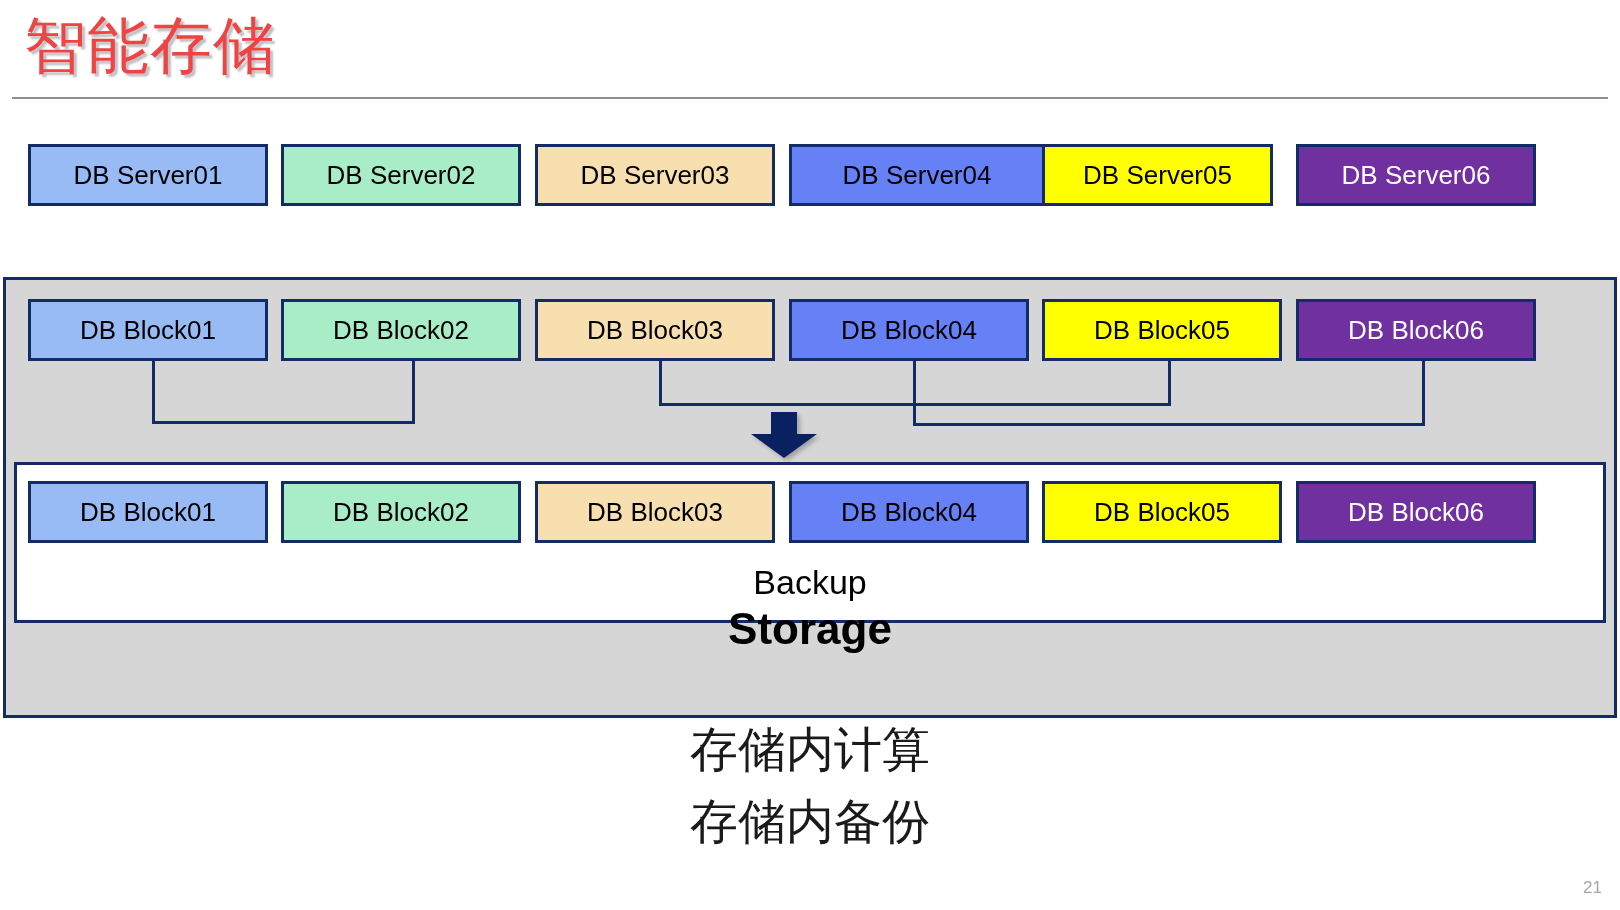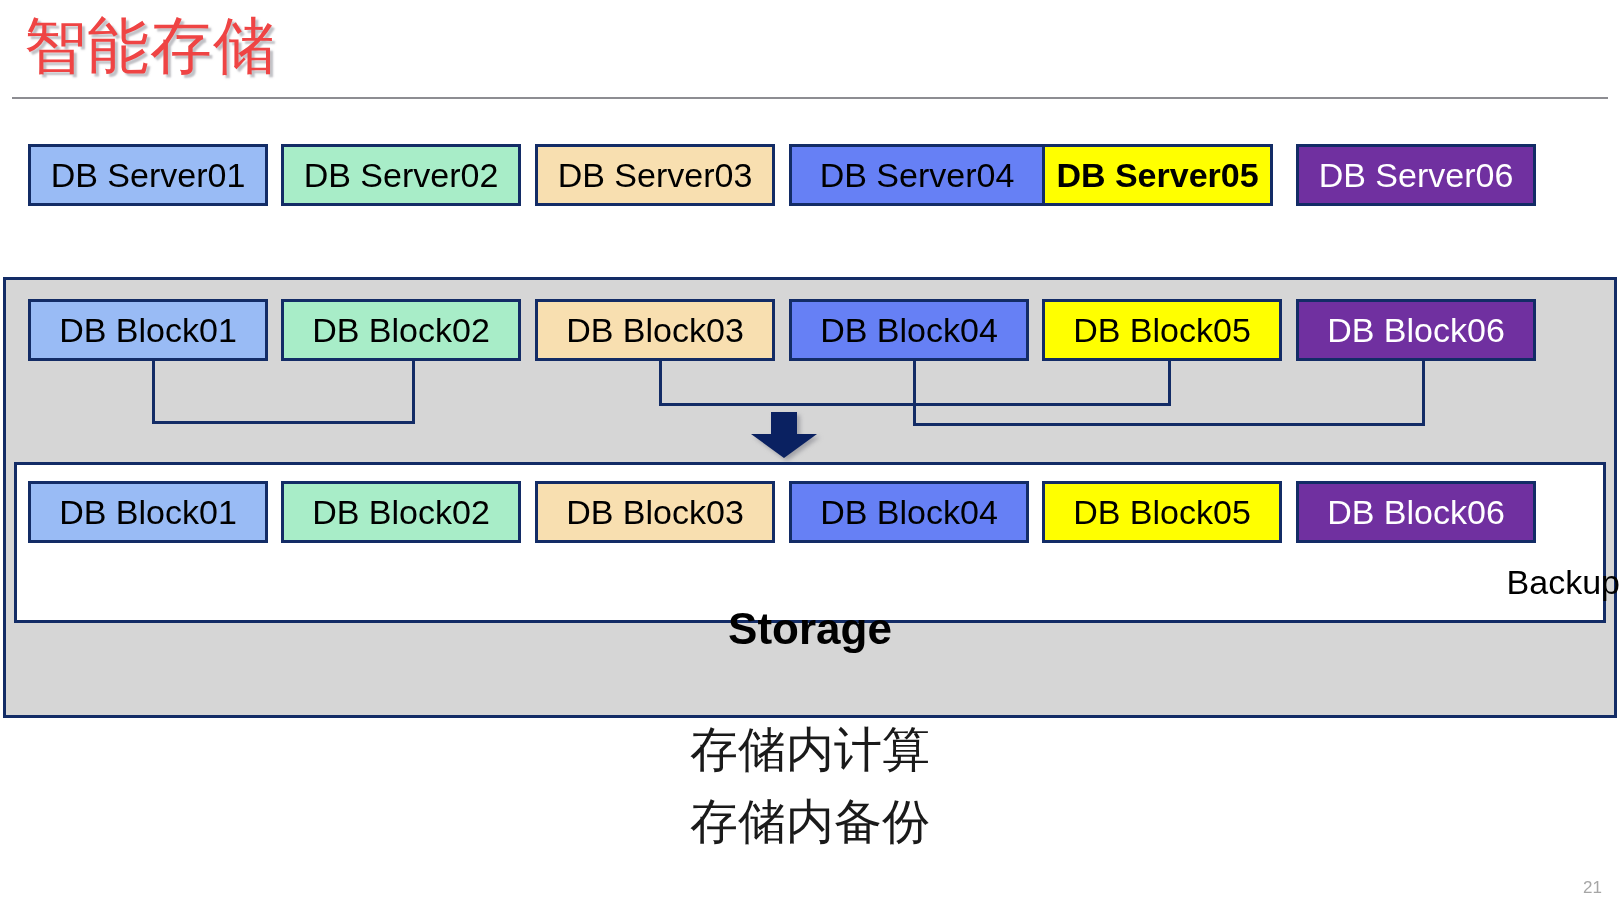--- a/index.html
+++ b/index.html
@@ -38,21 +38,21 @@
   }
 
   
   .nodebox {
     position: absolute;
     box-sizing: border-box;
     border: 3px solid #0369a1;
     display: flex;
     align-items: center;
     justify-content: center;
-    font-size: 34px;
+    font-size: 26px;
     color: #000000;
     white-space: nowrap;
   }
   .nodebox.light-text { color: #ffffff; }
 
   
   .server-row-box { top: 144px; height: 62px; }
 
   
   #storage-container {
@@ -96,21 +96,21 @@
     box-sizing: border-box;
     border: 3px solid #132C66;
     background: #ffffff;
   }
   .block-row-bottom { top: 481px; height: 62px; }
   #backup-label {
     position: absolute;
     left: 0;
     top: 563px;
     width: 1620px;
-    text-align: right;
+    text-align: center;
     font-size: 34px;
     color: #000000;
   }
 
   
   #storage-label {
     position: absolute;
     left: 0;
     top: 604px;
     width: 1620px;
@@ -147,21 +147,21 @@
 <body>
 
 <div id="slide-title">智能存储</div>
 <div id="title-rule"></div>
 
 <div id="server-row">
     <div class="nodebox server-row-box" style="left: 28px; width: 240px; background: rgb(153, 187, 245); color: rgb(0, 0, 0); border-color: rgb(19, 44, 102);">DB Server01</div>
     <div class="nodebox server-row-box" style="left: 281px; width: 240px; background: rgb(168, 237, 200); color: rgb(0, 0, 0); border-color: rgb(19, 44, 102);">DB Server02</div>
     <div class="nodebox server-row-box" style="left: 535px; width: 240px; background: rgb(248, 223, 176); color: rgb(0, 0, 0); border-color: rgb(19, 44, 102);">DB Server03</div>
     <div class="nodebox server-row-box" style="left: 789px; width: 256px; background: rgb(102, 128, 245); color: rgb(0, 0, 0); border-color: rgb(19, 44, 102);">DB Server04</div>
-    <div class="nodebox server-row-box" style="left: 1042px; width: 231px; background: rgb(255, 255, 0); color: rgb(0, 0, 0); border-color: rgb(19, 44, 102); font-weight: bold;">DB Server05</div>
+    <div class="nodebox server-row-box" style="left: 1042px; width: 231px; background: rgb(255, 255, 0); color: rgb(0, 0, 0); border-color: rgb(19, 44, 102);">DB Server05</div>
     <div class="nodebox server-row-box light-text" style="left: 1296px; width: 240px; background: rgb(112, 48, 160); color: rgb(255, 255, 255); border-color: rgb(19, 44, 102);">DB Server06</div>
   </div>
 
 <div id="storage-container"></div>
 
 <div id="block-row-top">
     <div class="nodebox block-row-top" style="left: 28px; width: 240px; background: rgb(153, 187, 245); color: rgb(0, 0, 0); border-color: rgb(19, 44, 102);">DB Block01</div>
     <div class="nodebox block-row-top" style="left: 281px; width: 240px; background: rgb(168, 237, 200); color: rgb(0, 0, 0); border-color: rgb(19, 44, 102);">DB Block02</div>
     <div class="nodebox block-row-top" style="left: 535px; width: 240px; background: rgb(248, 223, 176); color: rgb(0, 0, 0); border-color: rgb(19, 44, 102);">DB Block03</div>
     <div class="nodebox block-row-top" style="left: 789px; width: 240px; background: rgb(102, 128, 245); color: rgb(0, 0, 0); border-color: rgb(19, 44, 102);">DB Block04</div>

